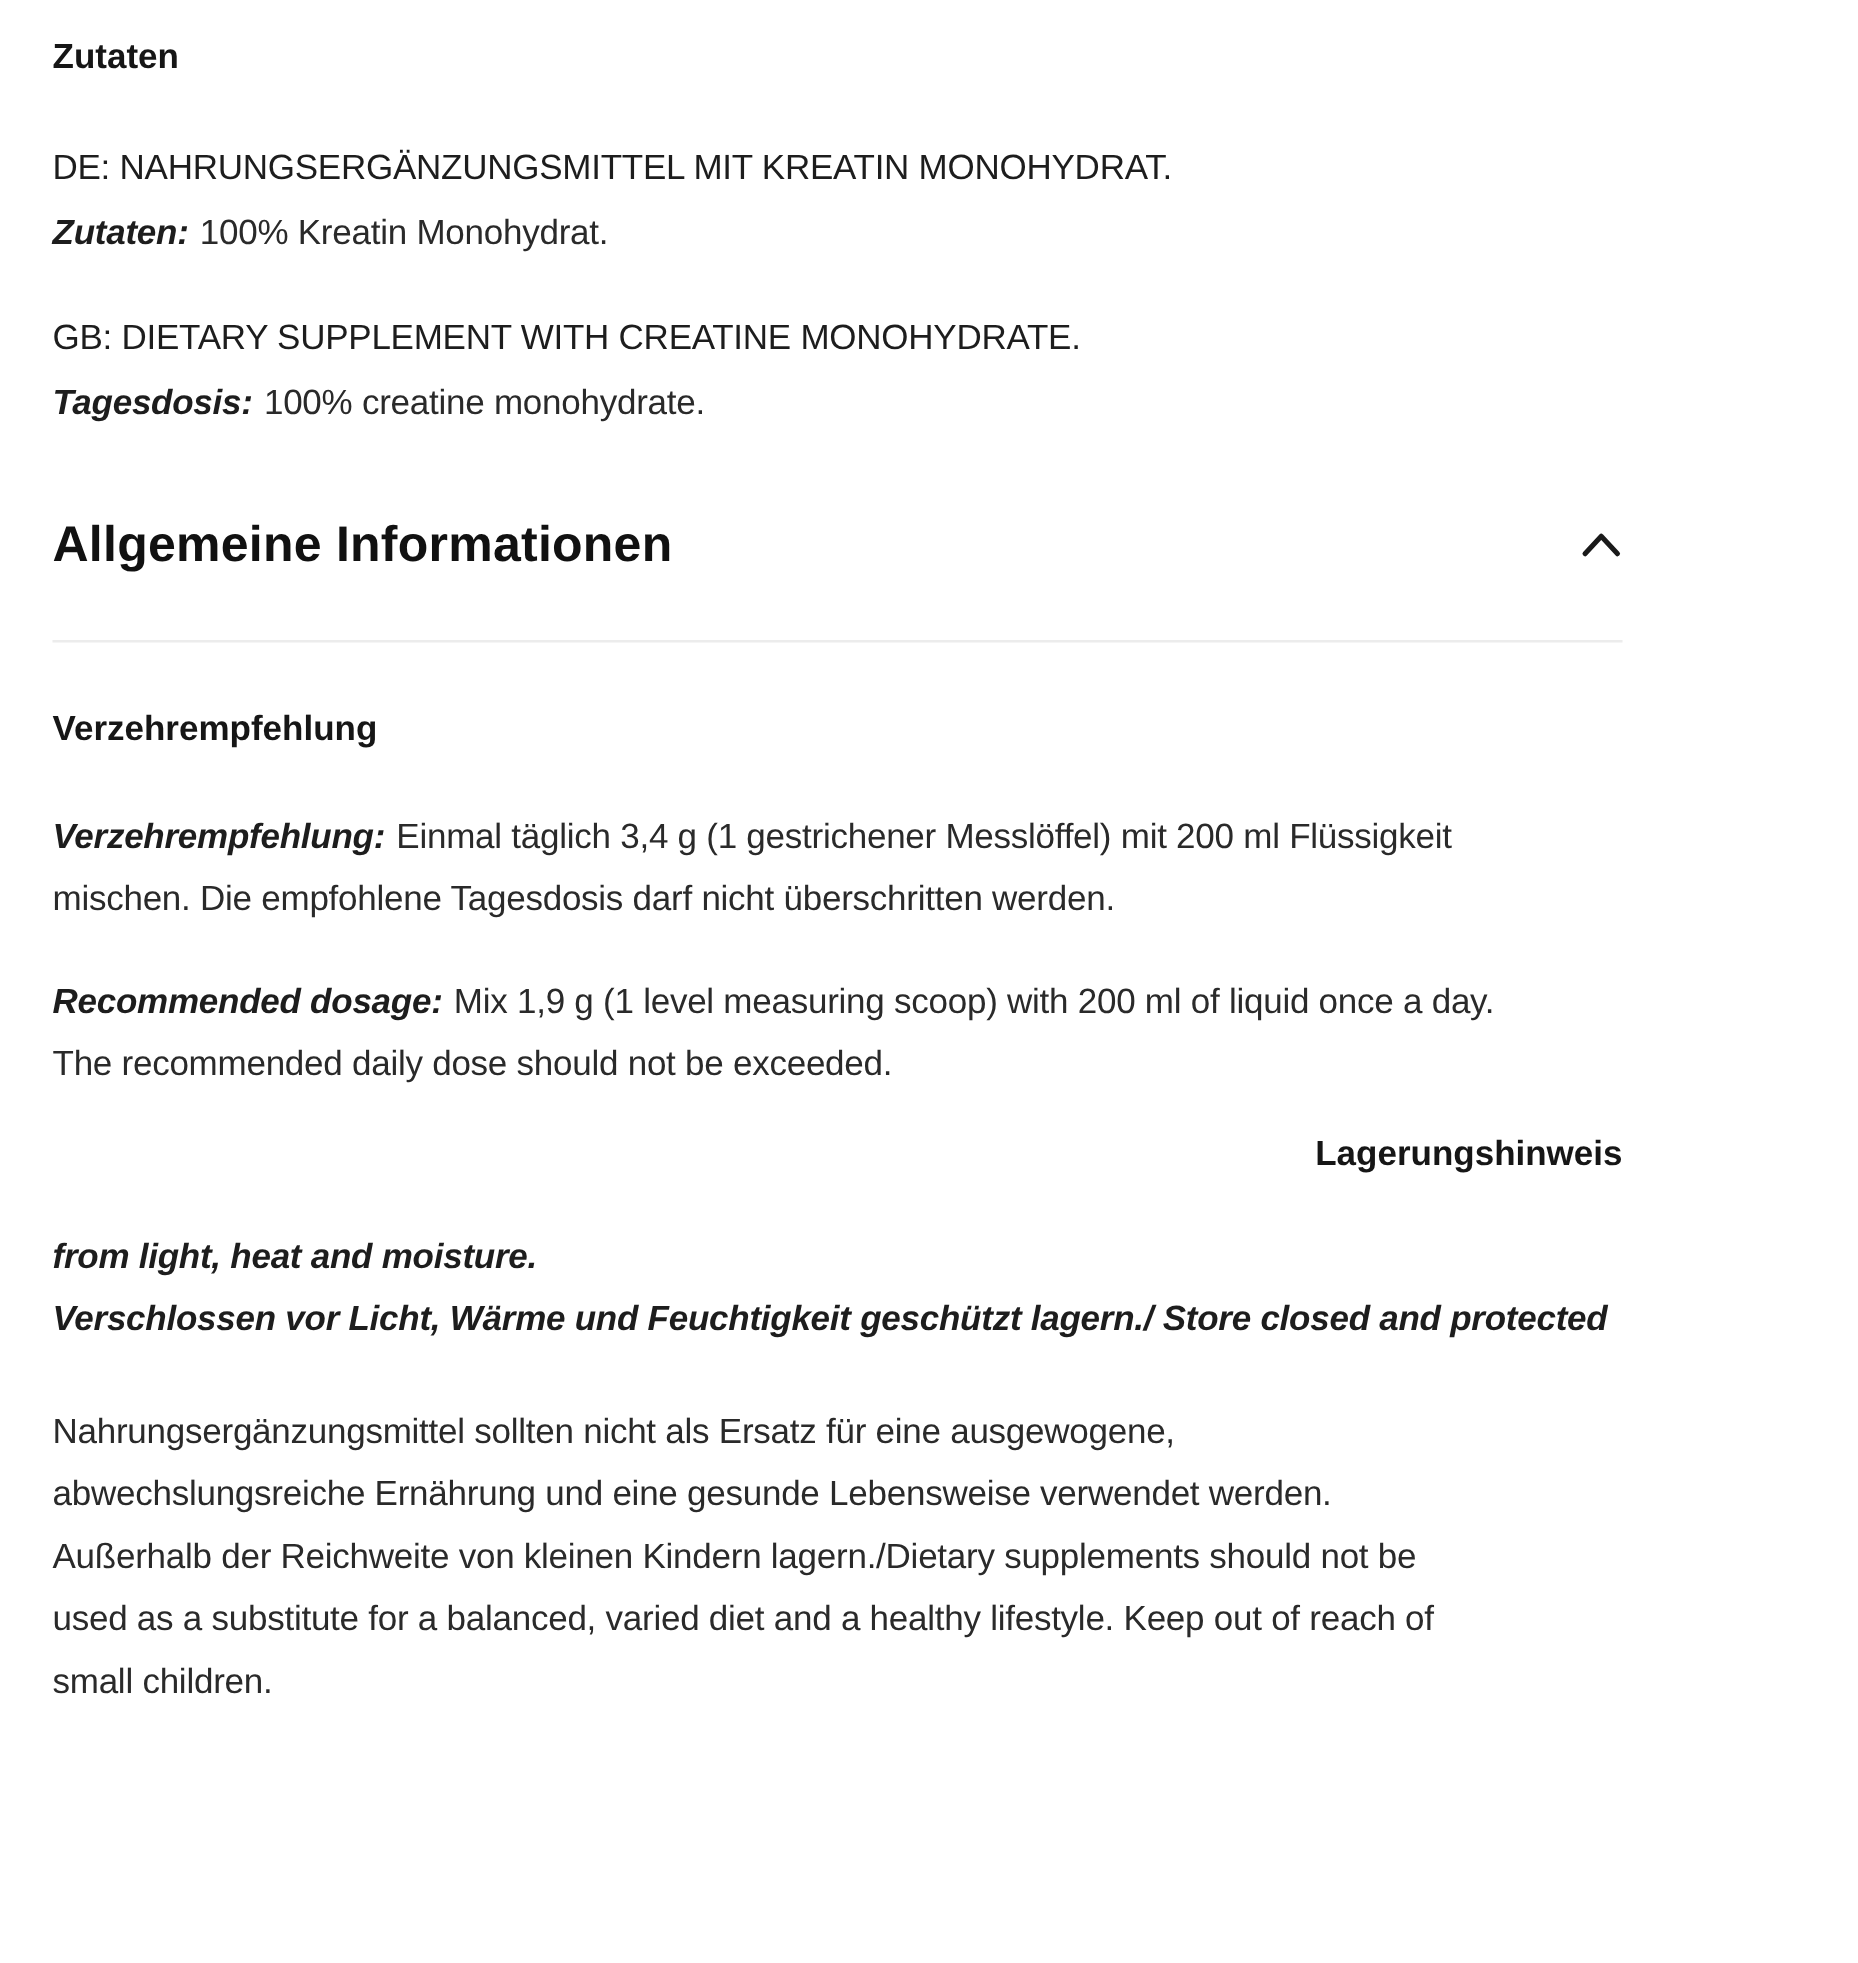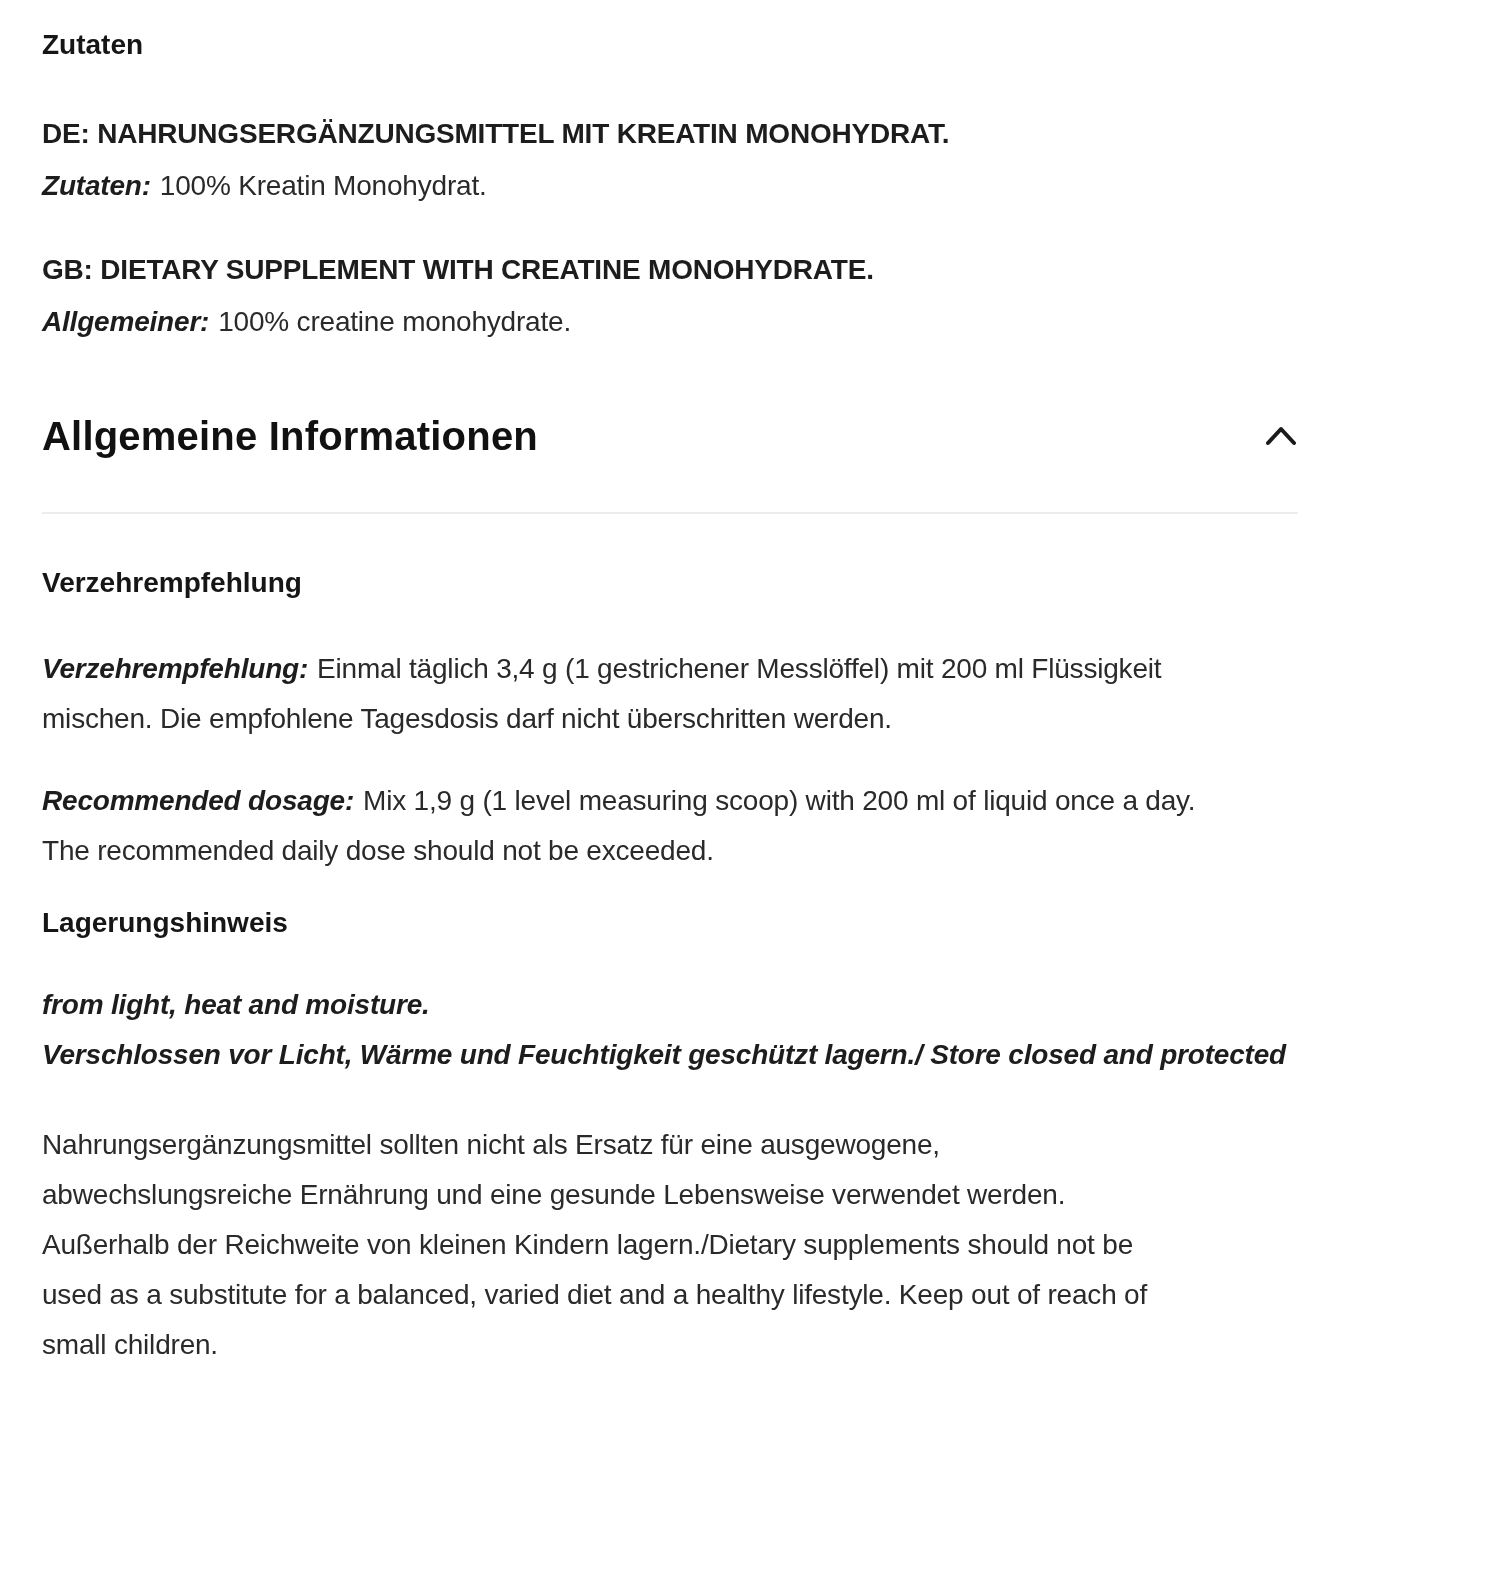--- a/index.html
+++ b/index.html
@@ -32,33 +32,33 @@
   .divider {
     margin-top: 52px; height: 2px; width: 100%;
     background: #ececec; border: none;
   }
   
   .block, .para {
     font-size: 28px; color: #2a2a2a; letter-spacing: -0.2px;
   }
   .block .line { display: block; line-height: 52px; }
   .para .line  { display: block; line-height: 50px; }
-  .caps-line { font-weight: 700; color: #1d1d1d; }
+  .caps-line { font-weight: 400; color: #1d1d1d; }
   .label {
     font-weight: 700; font-style: italic; color: #1d1d1d;
     margin-right: 9px;
   }
   .italic-para .line { font-weight: 700; font-style: italic; color: #1d1d1d; }
   
   .ingredients .block-de { margin-top: 46px; }
   .ingredients .block-gb { margin-top: 32px; }
   .h-dosage   { margin-top: 52px; }
   .p-dosage-de{ margin-top: 44px; }
   .p-dosage-en{ margin-top: 32px; }
-  .h-storage  { margin-top: 30px; }
+  .h-storage  { margin-top: 30px; text-align: right; }
   .p-storage  { margin-top: 40px; }
   .h-servings { margin-top: 26px; }
   .p-servings { margin-top: 38px; }
   .h-note     { margin-top: 26px; }
   .p-note     { margin-top: 40px; }
 </style>
 </head>
 <body>
 
 <main class="page">
@@ -69,21 +69,21 @@
     <div class="block block-de">
       <span class="line caps-line">DE: NAHRUNGSERGÄNZUNGSMITTEL MIT KREATIN MONOHYDRAT.</span>
       <span class="line">
         <em class="label">Zutaten:</em><span>100% Kreatin Monohydrat.</span>
       </span>
     </div>
 
     <div class="block block-gb">
       <span class="line caps-line">GB: DIETARY SUPPLEMENT WITH CREATINE MONOHYDRATE.</span>
       <span class="line">
-        <em class="label">Allgemeiner:</em><span>100% creatine monohydrate.</span>
+        <em class="label">Tagesdosis:</em><span>100% creatine monohydrate.</span>
       </span>
     </div>
   </section>
 
   <section>
 
     <header class="accordion-header">
       <h2 class="accordion-title">Allgemeine Informationen</h2>
       <svg class="chevron" viewBox="0 0 34 24" fill="none" xmlns="http://www.w3.org/2000/svg">
         <polyline points="4,19 17,5 30,19" stroke="#1a1a1a" stroke-width="4" stroke-linecap="round" stroke-linejoin="round" fill="none"></polyline>

